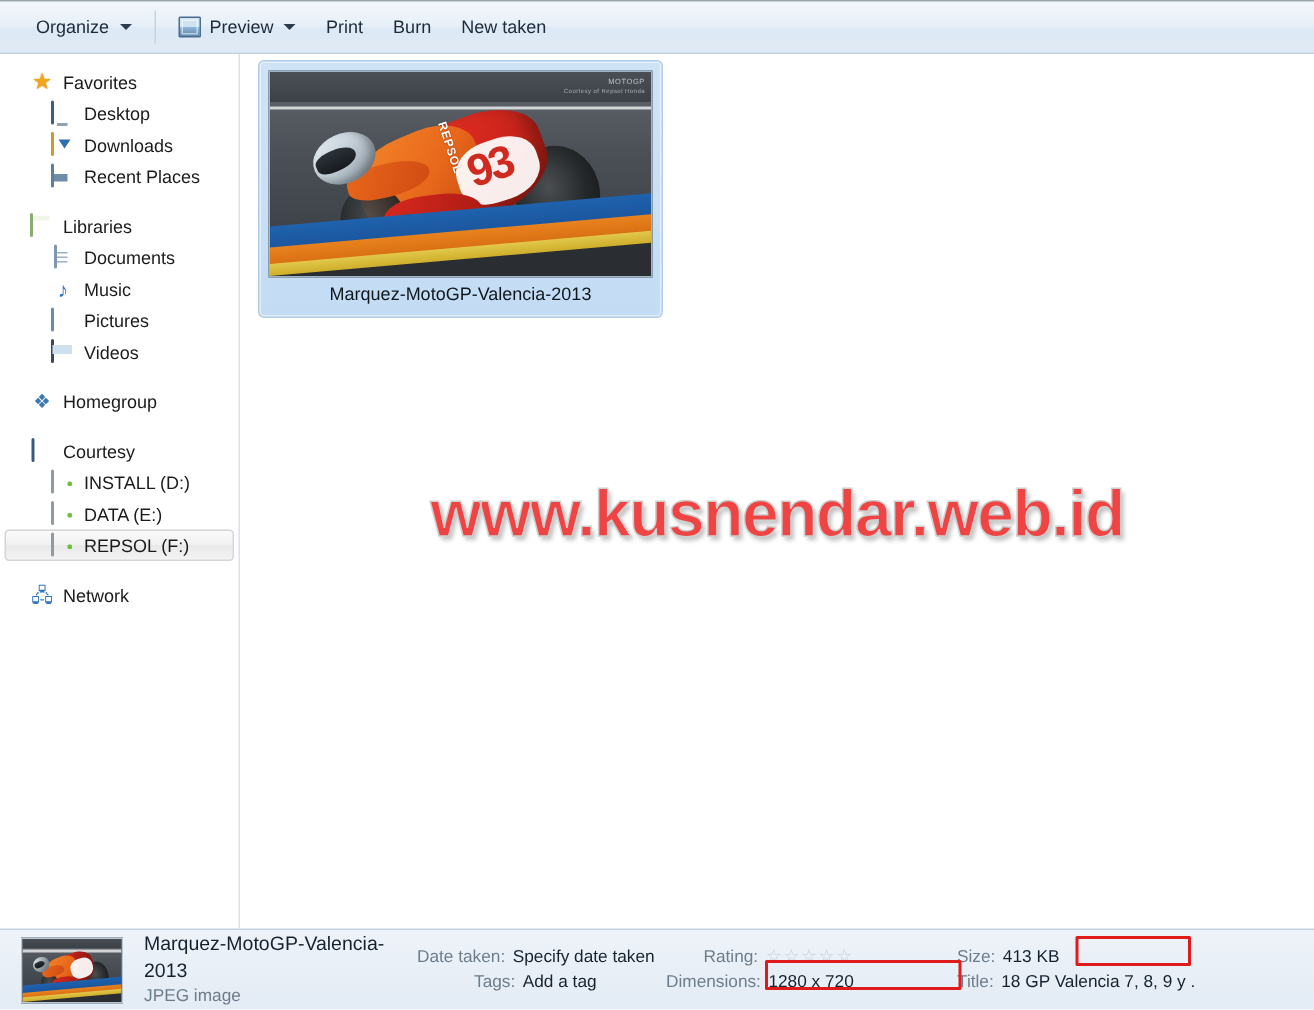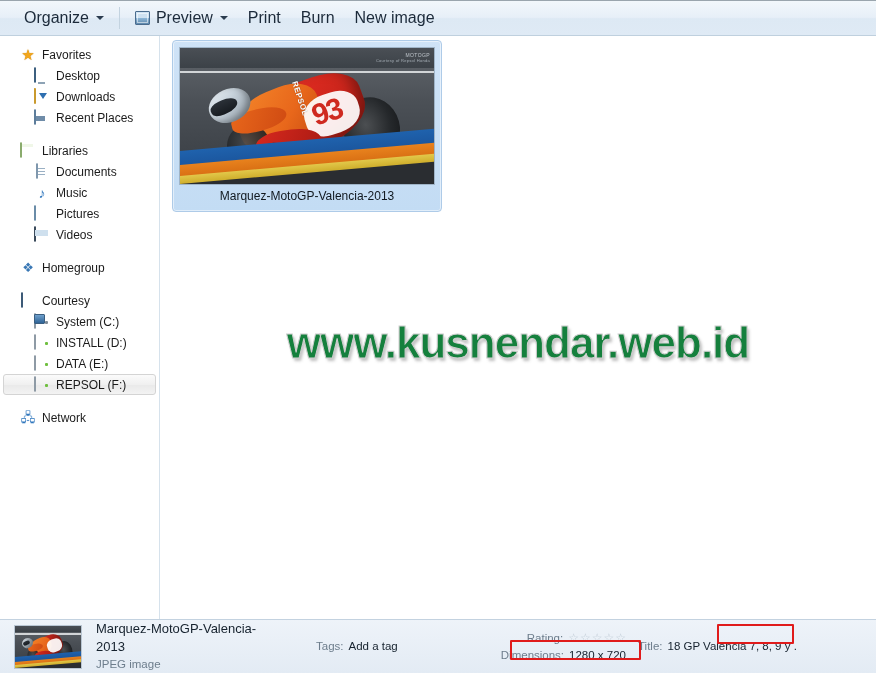--- a/index.html
+++ b/index.html
@@ -29,21 +29,21 @@
     border-bottom: 1px solid #bfd0de;
     display: flex;
     align-items: center;
     padding-left: 14px;
   }
   .tb-item {
     display: flex;
     align-items: center;
     height: 26px;
     padding: 0 9px;
-    font-size: 16px;
+    font-size: 12px;
     color: #1c2a3a;
     border: 1px solid transparent;
     border-radius: 3px;
     white-space: nowrap;
     cursor: default;
   }
   .tb-item .lbl { line-height: 1; }
   .caret {
     width: 0; height: 0;
     margin-left: 7px;
@@ -456,21 +456,21 @@
 
   
   .watermark {
     position: absolute;
     left: 0; right: 0;
     top: 282px;
     text-align: center;
     font-size: 44px;
     font-weight: bold;
     letter-spacing: -1px;
-    color: #15803d;
+    color: #ef4444;
     -webkit-text-stroke: 1px #cfcfcf;
     text-shadow: 2px 3px 3px rgba(120,120,120,.45);
     user-select: none;
     white-space: nowrap;
   }
 
   
   .statusbar {
     flex: 0 0 54px;
     height: 54px;
@@ -508,21 +508,21 @@
     font-size: 11.5px;
     color: #16222e;
   }
   .col-name { width: 182px; }
   .col-name .name { font-size: 13px; color: #16222e; line-height: 18px; }
   .col-name .type { font-size: 11.5px; color: #6d7d8c; line-height: 17px; }
   .col-date { width: 152px; }
   .col-date .sb-line { justify-content: flex-start; }
   .col-date .sb-line.tags { padding-left: 38px; text-align: center; }
   .col-rate { width: 182px; margin-left: 14px; }
-  .col-rate .sb-line { justify-content: flex-end; }
+  .col-rate .sb-line { justify-content: flex-start; }
   .col-rate .sb-line.rating { padding-left: 25px; }
   .col-meta { width: 190px; margin-left: 12px; }
 
   .stars { display: inline-flex; gap: 1px; }
   .star {
     font-size: 12px;
     line-height: 17px;
     color: #c3ced8;
   }
 
@@ -552,21 +552,21 @@
       <span class="lbl">Preview</span>
       <span class="caret"></span>
     </div>
     <div class="tb-item">
       <span class="lbl">Print</span>
     </div>
     <div class="tb-item">
       <span class="lbl">Burn</span>
     </div>
     <div class="tb-item">
-      <span class="lbl">New image</span>
+      <span class="lbl">New taken</span>
     </div>
   </div>
 
   <div class="split">
 
     <div class="sidebar">
 
       <div class="nav-group">
         <div class="nav-row">
           <span class="nav-ico ic-star">★</span>
@@ -613,24 +613,20 @@
         <div class="nav-row">
           <span class="nav-ico ic-home">❖</span>
           <span class="nav-lbl">Homegroup</span>
         </div>
       </div>
 
       <div class="nav-group">
         <div class="nav-row">
           <span class="nav-ico"><span class="ic-computer"></span></span>
           <span class="nav-lbl">Courtesy</span>
-        </div>
-        <div class="nav-row child">
-          <span class="nav-ico"><span class="ic-drive sys"></span></span>
-          <span class="nav-lbl">System (C:)</span>
         </div>
         <div class="nav-row child">
           <span class="nav-ico"><span class="ic-drive green"></span></span>
           <span class="nav-lbl">INSTALL (D:)</span>
         </div>
         <div class="nav-row child">
           <span class="nav-ico"><span class="ic-drive green"></span></span>
           <span class="nav-lbl">DATA (E:)</span>
         </div>
         <div class="nav-row child selected">
@@ -709,20 +705,24 @@
     </div>
 
     <div class="sb-cols">
 
       <div class="sb-col col-name">
         <div class="name">Marquez-MotoGP-Valencia-2013</div>
         <div class="type">JPEG image</div>
       </div>
 
       <div class="sb-col col-date">
+        <div class="sb-line">
+          <span class="sb-key">Date taken:</span>
+          <span class="sb-val">Specify date taken</span>
+        </div>
         <div class="sb-line tags">
           <span class="sb-key">Tags:</span>
           <span class="sb-val">Add a tag</span>
         </div>
       </div>
 
       <div class="sb-col col-rate">
         <div class="sb-line rating">
           <span class="sb-key">Rating:</span>
           <span class="stars">
@@ -734,20 +734,24 @@
           </span>
         </div>
         <div class="sb-line">
           <span class="sb-key">Dimensions:</span>
           <span class="sb-val">1280 x 720</span>
         </div>
       </div>
 
       <div class="sb-col col-meta">
         <div class="sb-line">
+          <span class="sb-key">Size:</span>
+          <span class="sb-val">413 KB</span>
+        </div>
+        <div class="sb-line">
           <span class="sb-key">Title:</span>
           <span class="sb-val">18 GP Valencia 7, 8, 9 y .</span>
         </div>
       </div>
 
     </div>
   </div>
 
   <div class="redbox" id="box-dimensions"></div>
   <div class="redbox" id="box-size"></div>

